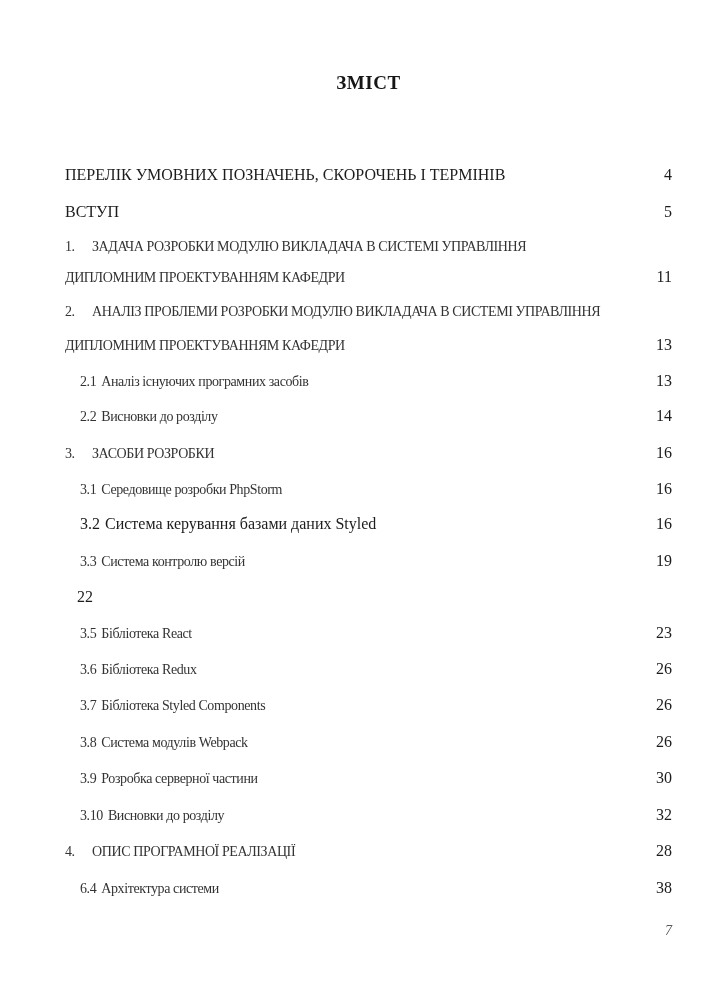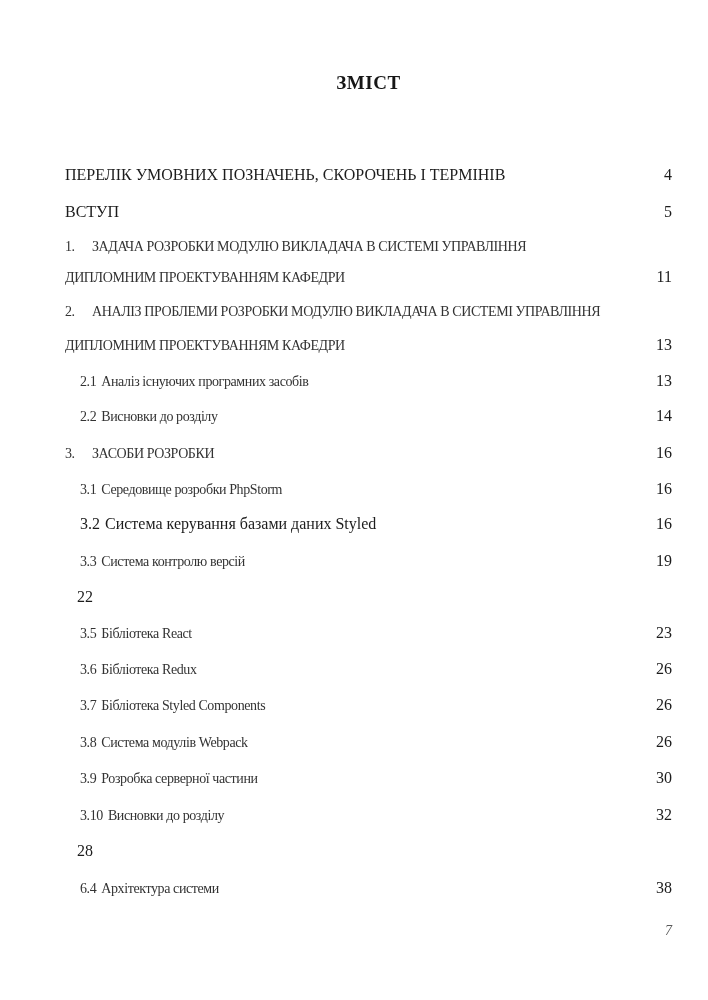--- a/index.html
+++ b/index.html
@@ -142,20 +142,21 @@
     <span class="label"><span class="num sub">3.9</span><span>Розробка серверної частини</span></span>
     <span class="pg">30</span>
   </div>
 
   <div class="row r-sans indent" style="top:806px">
     <span class="label"><span class="num sub">3.10</span><span>Висновки до розділу</span></span>
     <span class="pg">32</span>
   </div>
 
   <div class="row r-sans" style="top:842px">
+    <span class="label"><span class="num wide">4.</span><span>ОПИС ПРОГРАМНОЇ РЕАЛІЗАЦІЇ</span></span>
     <span class="pg">28</span>
   </div>
 
   <div class="row r-sans indent" style="top:879px">
     <span class="label"><span class="num sub">6.4</span><span>Архітектура системи</span></span>
     <span class="pg">38</span>
   </div>
 
   <div class="footer-pg">7</div>
 

